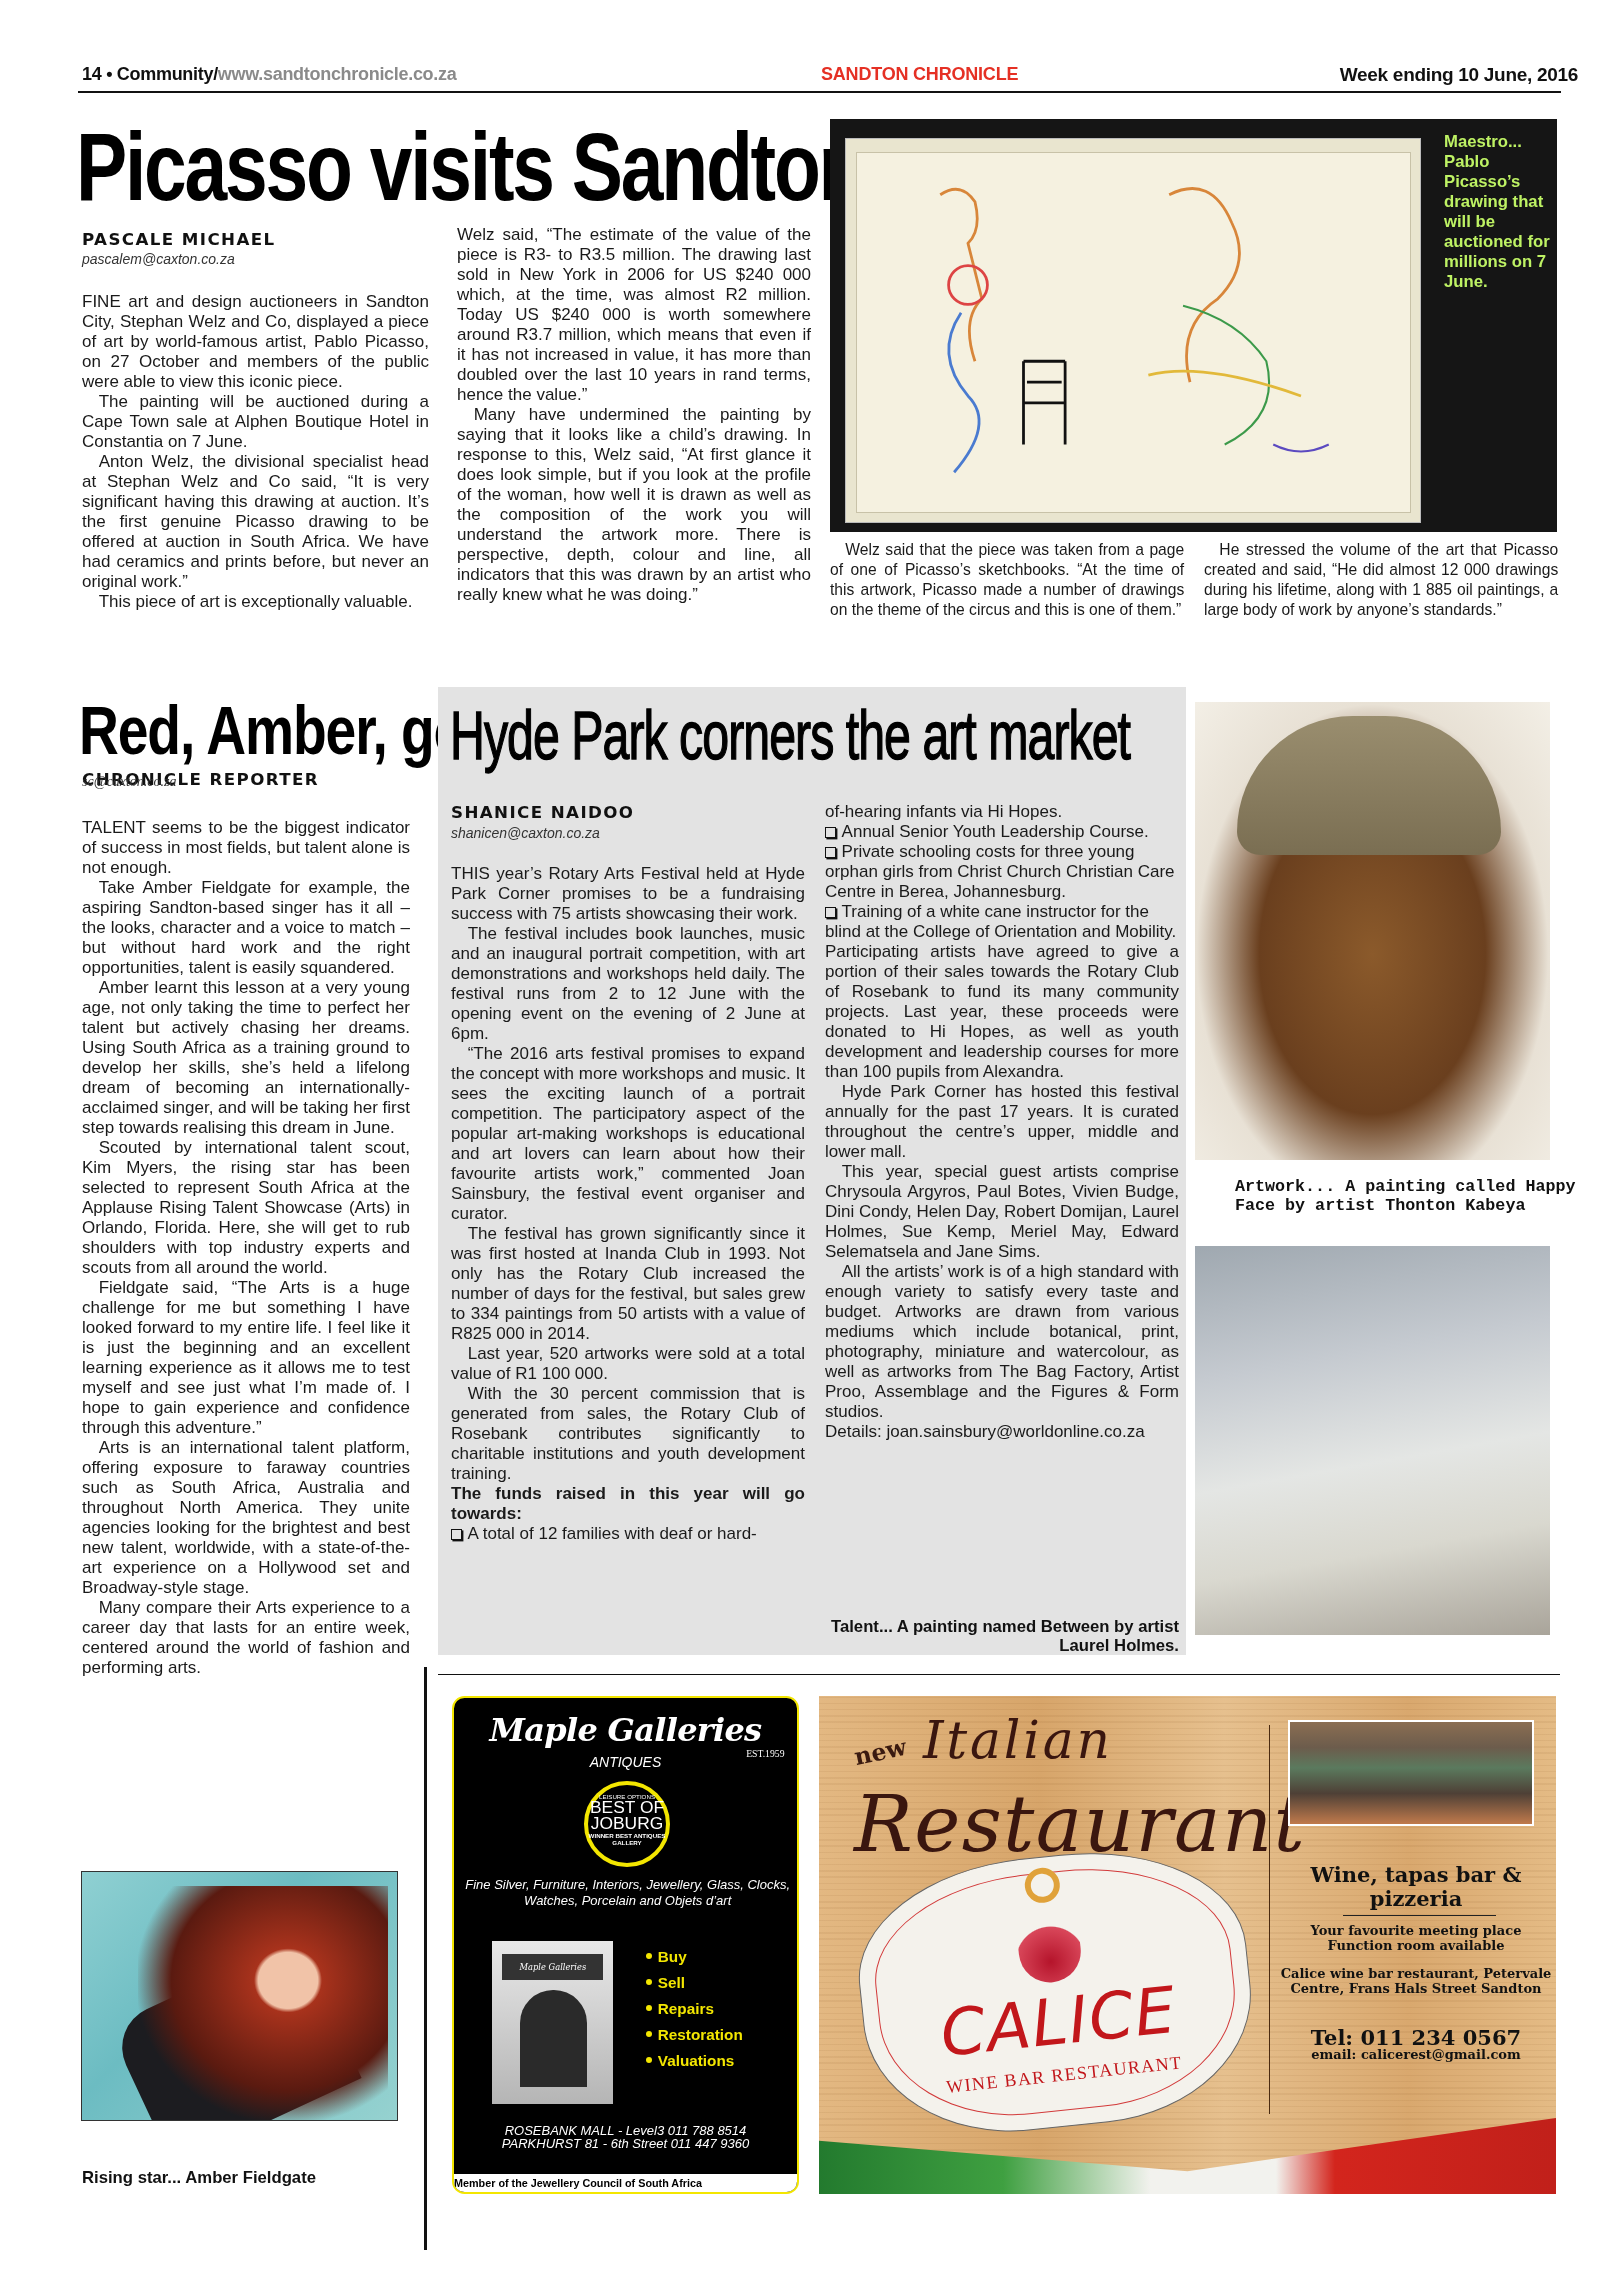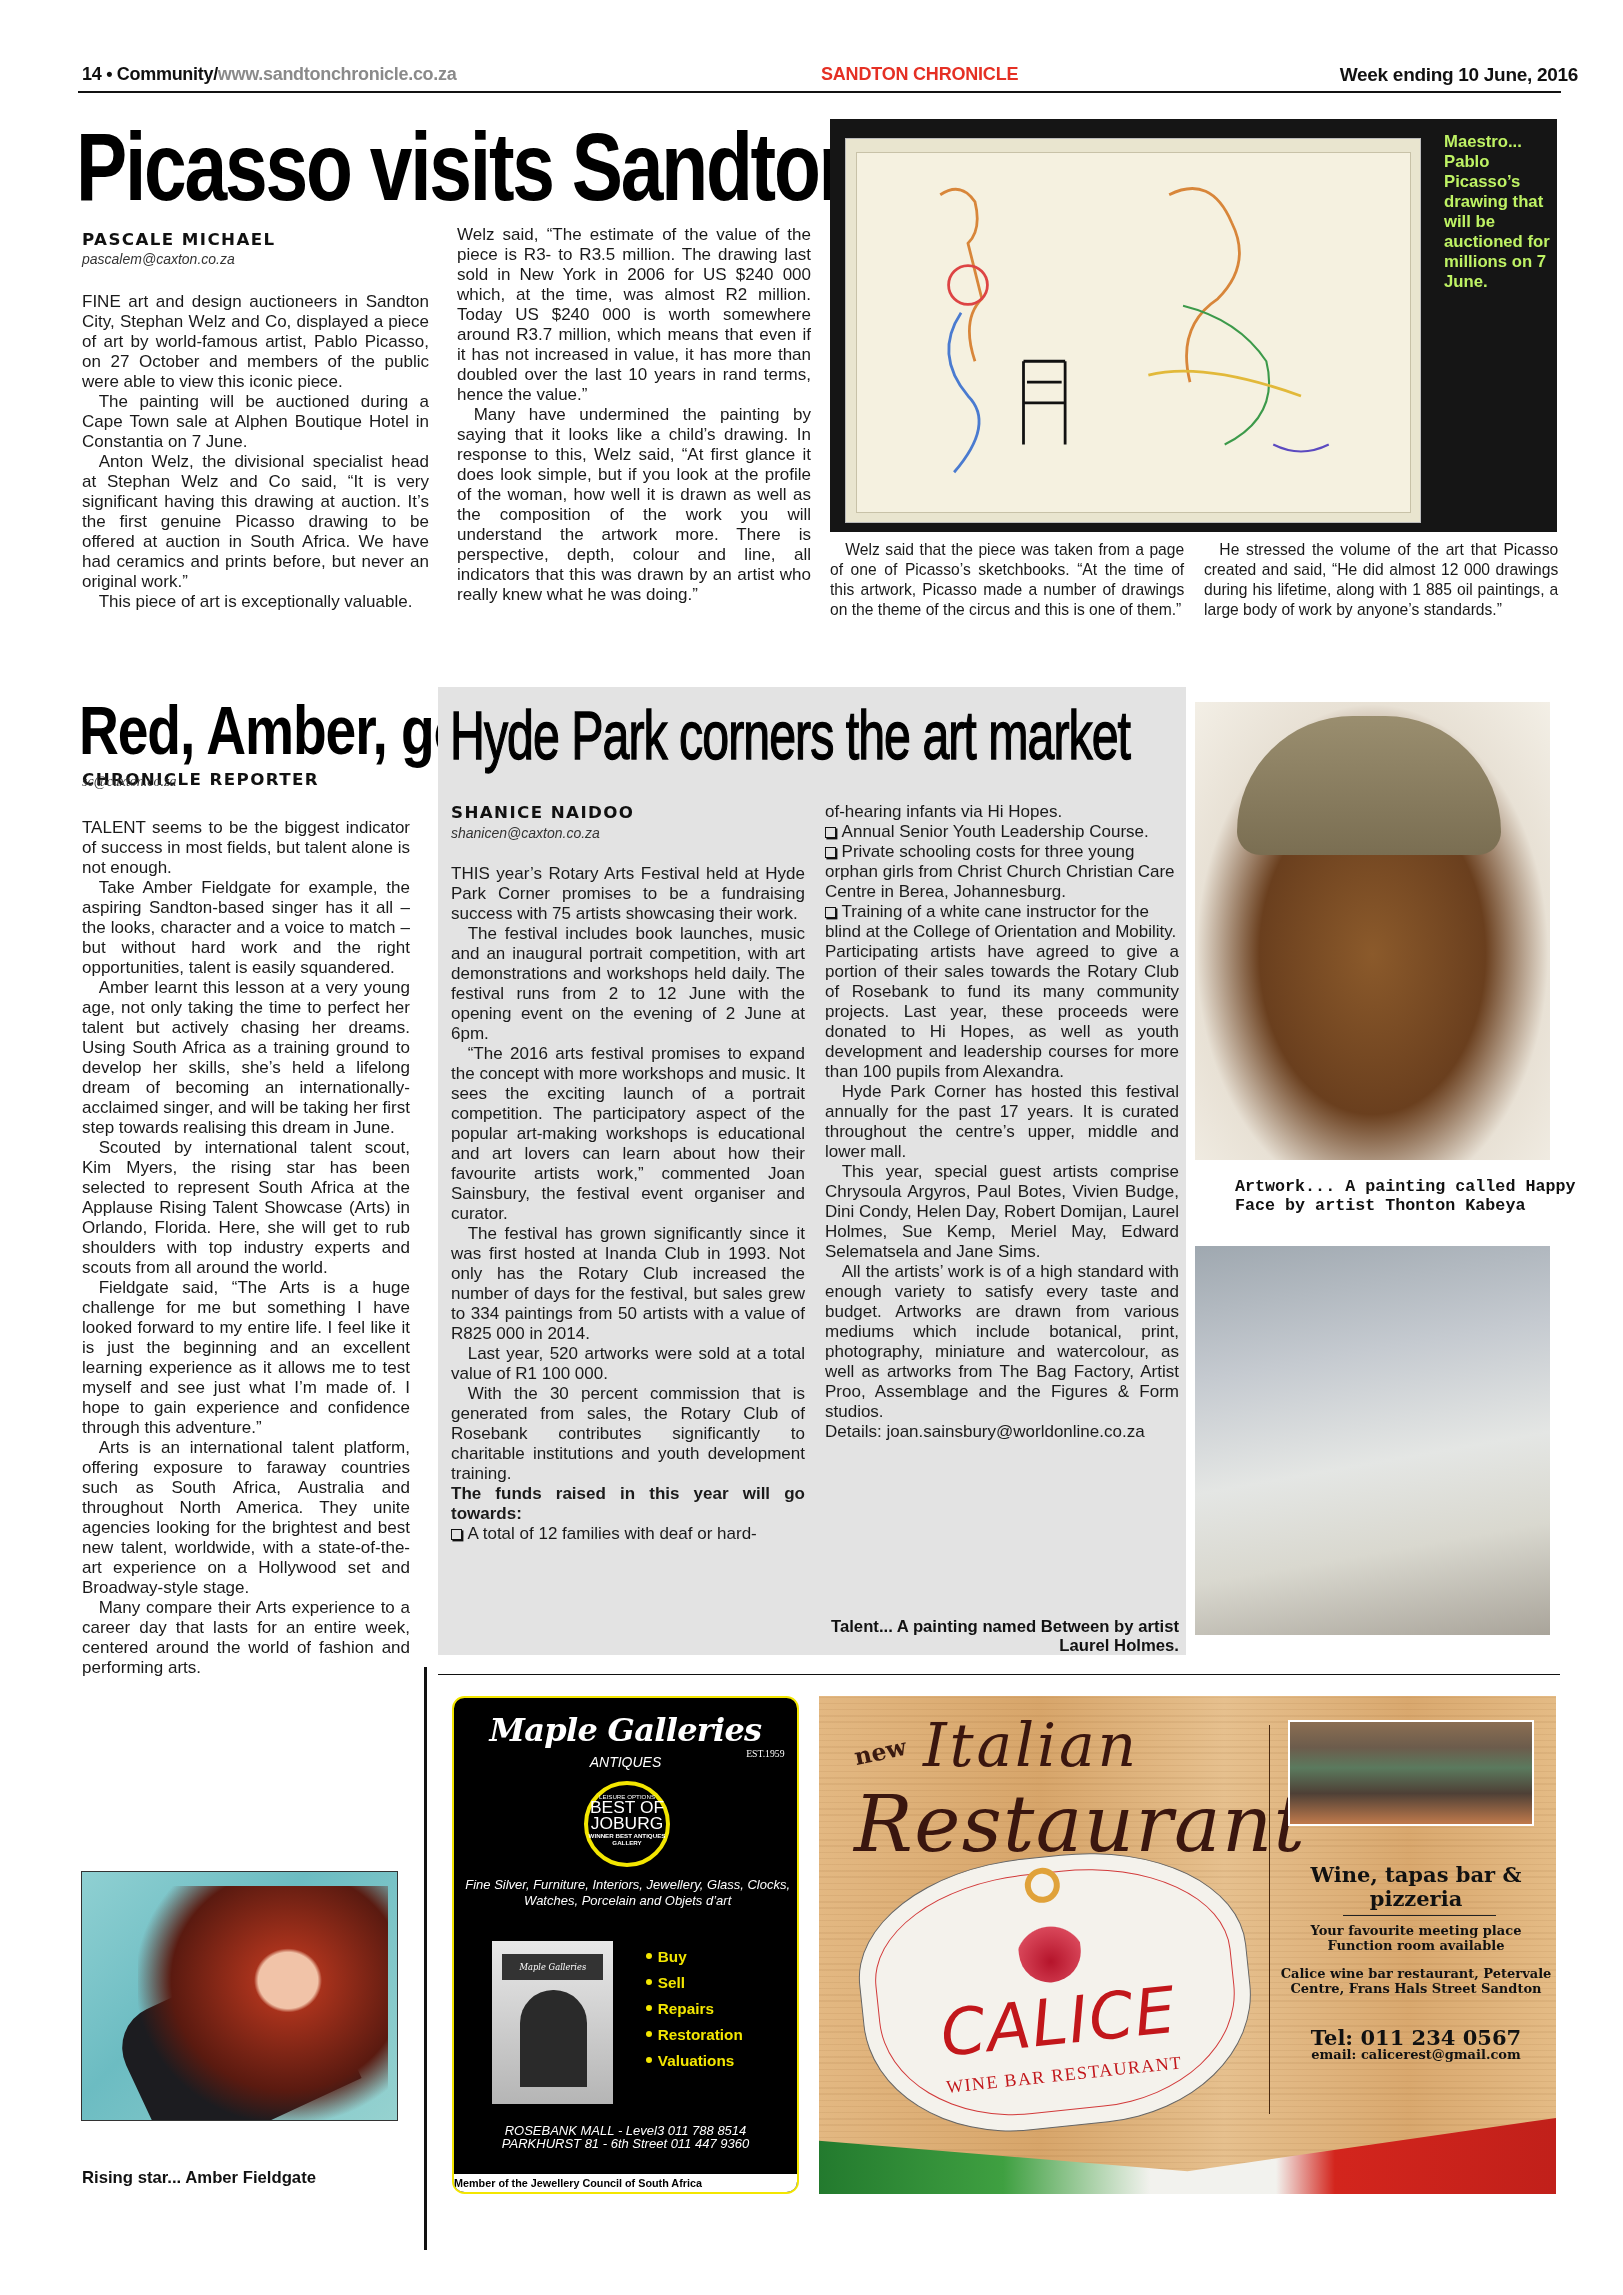--- a/index.html
+++ b/index.html
@@ -72,21 +72,21 @@
   .maple .services { position: absolute; left: 192px; top: 246px; }
   .maple .services div { color: #f3e600; font-weight: bold; font-size: 15.3px; line-height: 26px; }
   .maple .services .dot { display: inline-block; width: 6.2px; height: 6.2px; border-radius: 50%; background: #f3e600; margin-right: 5.6px; vertical-align: 2.8px; }
   .maple .addr { position: absolute; left: 0; width: 100%; top: 426px; text-align: center; font-style: italic; font-size: 13px; line-height: 13px; }
   .maple .member { position: absolute; left: 0; width: 100%; bottom: 0; height: 18px; background: #fff; color: #000; text-align: left; font-weight: bold; font-size: 10.8px; line-height: 18px; }
 
   
   .calice { left: 819px; top: 1696px; width: 737px; height: 498px; background: linear-gradient(90deg, #e3b882 0%, #d7a56a 30%, #e6c08e 55%, #d9a86e 80%, #e4bb85 100%); overflow: hidden; }
   .calice .grain { position: absolute; inset: 0; background: repeating-linear-gradient(0deg, rgba(120,70,20,0.08) 0px, rgba(120,70,20,0.08) 1.4px, transparent 1.4px, transparent 6.2px); }
   .calice .new { position: absolute; left: 35px; top: 42px; font-family: "DejaVu Serif", serif; font-size: 23.6px; font-weight: bold; color: #3a1a10; transform: rotate(-12deg); }
-  .calice .italian { position: absolute; left: 104px; top: 14px; font-family: "DejaVu Serif", serif; font-style: italic; font-size: 60px; color: #3a160f; letter-spacing: 2.8px; }
+  .calice .italian { position: absolute; left: 104px; top: 14px; font-family: "DejaVu Serif", serif; font-style: italic; font-size: 52px; color: #3a160f; letter-spacing: 2.8px; }
   .calice .restaurant { position: absolute; left: 35px; top: 83px; font-family: "DejaVu Serif", serif; font-style: italic; font-size: 78px; color: #3a160f; letter-spacing: 1.4px; }
   .calice .tag { position: absolute; left: 42px; top: 160px; width: 389px; height: 271px; background: #f4f2ec; border-radius: 45% 45% 40% 40% / 40% 40% 45% 45%; border: 1.4px solid #666; transform: rotate(-6deg); }
   .calice .tag .inner-line { position: absolute; inset: 15.3px; border: 1.4px solid #d23a3a; border-radius: 45% 45% 40% 40% / 40% 40% 45% 45%; }
   .calice .tag .eyelet { position: absolute; left: 174px; top: 9.7px; width: 35px; height: 35px; border-radius: 50%; border: 6.2px solid #e0a23a; background: #f4f2ec; }
   .calice .tag .glass { position: absolute; left: 161px; top: 56px; width: 62px; height: 69px; border-radius: 0 0 31px 31px; background: radial-gradient(circle at 50% 70%, #b5142b 0%, #d9475a 60%, transparent 62%); }
   .calice .tag .brand { position: absolute; left: 0; width: 100%; top: 128px; text-align: center; font-family: "DejaVu Sans", sans-serif; font-style: italic; font-size: 64px; color: #c2171b; letter-spacing: 1.4px; }
   .calice .tag .sub { position: absolute; left: 0; width: 100%; top: 208px; text-align: center; font-family: "Liberation Serif", serif; font-size: 18px; color: #c2171b; letter-spacing: 1.4px; }
   .calice .flag { position: absolute; left: 0; bottom: 0; width: 100%; height: 76px; background: linear-gradient(90deg, #237a2e 0%, #3fa041 25%, #f2f2ee 45%, #f2f2ee 62%, #d3251d 70%, #c1201a 100%); clip-path: polygon(0 30%, 50% 70%, 100% 0, 100% 100%, 0 100%); }
   .calice .vline { position: absolute; left: 450px; top: 29px; width: 1.4px; height: 389px; background: #4a2a10; }
   .calice .photo { position: absolute; left: 469px; top: 24px; width: 246px; height: 106px; border: 2.1px solid #fff; background: linear-gradient(180deg, #8b6e52 0%, #6c5c4c 25%, #5b7a5e 45%, #4e4036 70%, #c07a4c 100%); }

